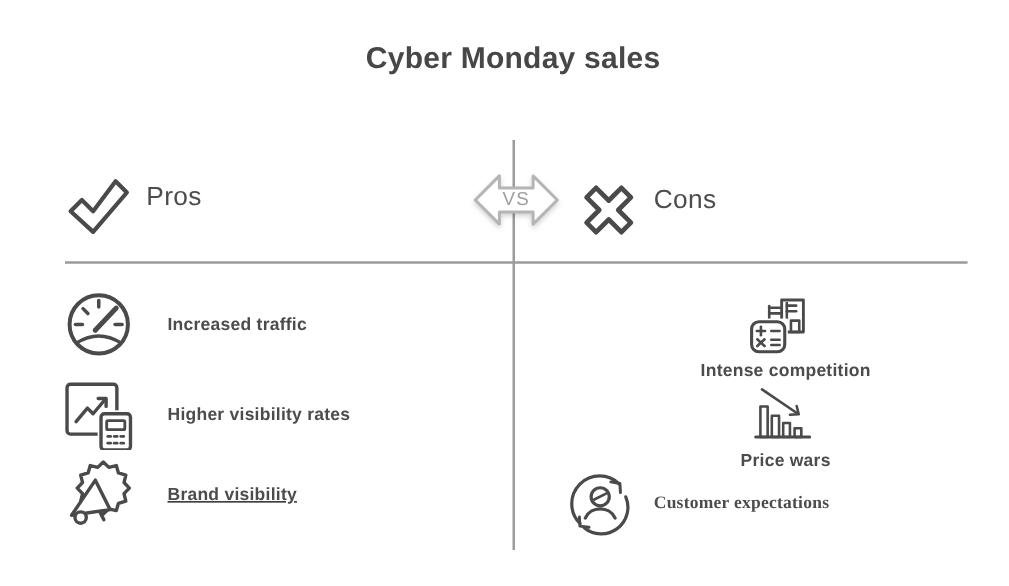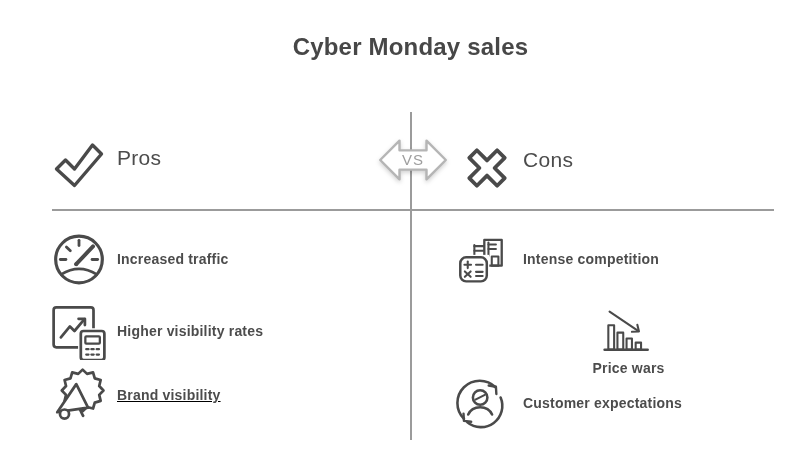--- a/index.html
+++ b/index.html
@@ -24,21 +24,21 @@
 
   .vs-badge{position:absolute;left:377px;top:133px;width:72px;height:54px;}
   .vs-badge svg{filter:drop-shadow(0 2px 2px rgba(0,0,0,.18));}
   .vs-badge .vs-text{position:absolute;left:0;top:0;width:72px;height:52px;display:flex;
     align-items:center;justify-content:center;font-size:15px;letter-spacing:1px;
     color:var(--badge-text);}
 
   .row{position:absolute;display:flex;align-items:center;height:58px;}
   .row .icon-box{width:58px;height:58px;display:flex;align-items:center;justify-content:center;flex:0 0 58px;}
   .row .label{font-size:14px;font-weight:700;color:var(--text);letter-spacing:.2px;}
-  .row.left{left:50px;width:350px;}  .row.left .label{margin-left:9px;}
+  .row.left{left:50px;width:350px;}  .row.left .label{margin-left:26px;}
   .row.right{left:452px;width:340px;} .row.right .label{margin-left:13px;}
 </style>
 </head>
 <body>
 
 <div class="canvas">
 
   <div class="title">Cyber Monday sales</div>
 
   <div class="h-divider"></div>
@@ -106,21 +106,21 @@
       <svg width="58" height="56" viewBox="0 0 64 60" fill="none" stroke="currentColor" stroke-linecap="round" stroke-linejoin="round">
         <polygon stroke-width="3" points="59,25 54.3,29.9 55.9,36.5 49.4,38.4 47.5,44.9 40.9,43.3 36,48 31.1,43.3 24.5,44.9 22.6,38.4 16.1,36.5 17.7,29.9 13,25 17.7,20.1 16.1,13.5 22.6,11.6 24.5,5.1 31.1,6.7 36,2 40.9,6.7 47.5,5.1 49.4,11.6 55.9,13.5 54.3,20.1"></polygon>
         <polygon points="29,18 42,44 8,49" fill="#ffffff" stroke-width="3"></polygon>
         <circle cx="16" cy="51" r="5" fill="#ffffff" stroke-width="3"></circle>
         <line x1="33" y1="46" x2="36.5" y2="53" stroke-width="3"></line>
       </svg>
     </div>
     <div class="label">Brand visibility</div>
   </div>
 
-  <div class="row right" style="top:230px;">
+  <div class="row right" style="top:230px;flex-direction:column;">
     <div class="icon-box icon">
       <svg width="62" height="54" viewBox="0 0 70 60" fill="none" stroke="currentColor" stroke-linecap="round" stroke-linejoin="round">
         <rect x="39" y="7" width="21" height="31" stroke-width="2.8"></rect>
         <rect x="48" y="27" width="8" height="11" stroke-width="2.5"></rect>
         <line x1="27" y1="13" x2="27" y2="26" stroke-width="2.5"></line>
         <line x1="27" y1="14.5" x2="38" y2="14.5" stroke-width="2.5"></line>
         <line x1="27" y1="20" x2="38" y2="20" stroke-width="2.5"></line>
         <line x1="44" y1="10" x2="44" y2="26" stroke-width="2.5"></line>
         <line x1="44" y1="12.5" x2="53" y2="12.5" stroke-width="2.5"></line>
         <line x1="44" y1="18" x2="53" y2="18" stroke-width="2.5"></line>
@@ -146,21 +146,21 @@
         <rect x="29.5" y="32" width="7" height="20.5" stroke-width="2.5"></rect>
         <rect x="40.5" y="39" width="6.5" height="13.5" stroke-width="2.5"></rect>
         <rect x="51.5" y="44" width="6.5" height="8.5" stroke-width="2.5"></rect>
         <line x1="20" y1="6.5" x2="54" y2="29.5" stroke-width="2.5"></line>
         <polyline points="47,31 55.5,30.5 53.5,22.5" stroke-width="2.5"></polyline>
       </svg>
     </div>
     <div class="label">Price wars</div>
   </div>
 
-  <div class="row right" style="top:374px;">
+  <div class="row right" style="top:374px;font-family:Liberation Serif, serif;">
     <div class="icon-box icon">
       <svg width="58" height="56" viewBox="0 0 68 65" fill="none" stroke="currentColor" stroke-linecap="round" stroke-linejoin="round">
         <path d="M14 51 A25 25 0 0 1 51 14" stroke-width="3"></path>
         <path d="M57 26 A25 25 0 0 1 18 55" stroke-width="3"></path>
         <polyline points="43,12 51.5,13.5 52,22" stroke-width="2.8"></polyline>
         <polyline points="22.5,54.5 14,53.5 13.5,45" stroke-width="2.8"></polyline>
         <circle cx="33" cy="26" r="8.5" stroke-width="3"></circle>
         <line x1="27.5" y1="28.5" x2="38.5" y2="23" stroke-width="2.5"></line>
         <path d="M19 46 C24 34.5, 42 34.5, 47 46" stroke-width="3"></path>
       </svg>

